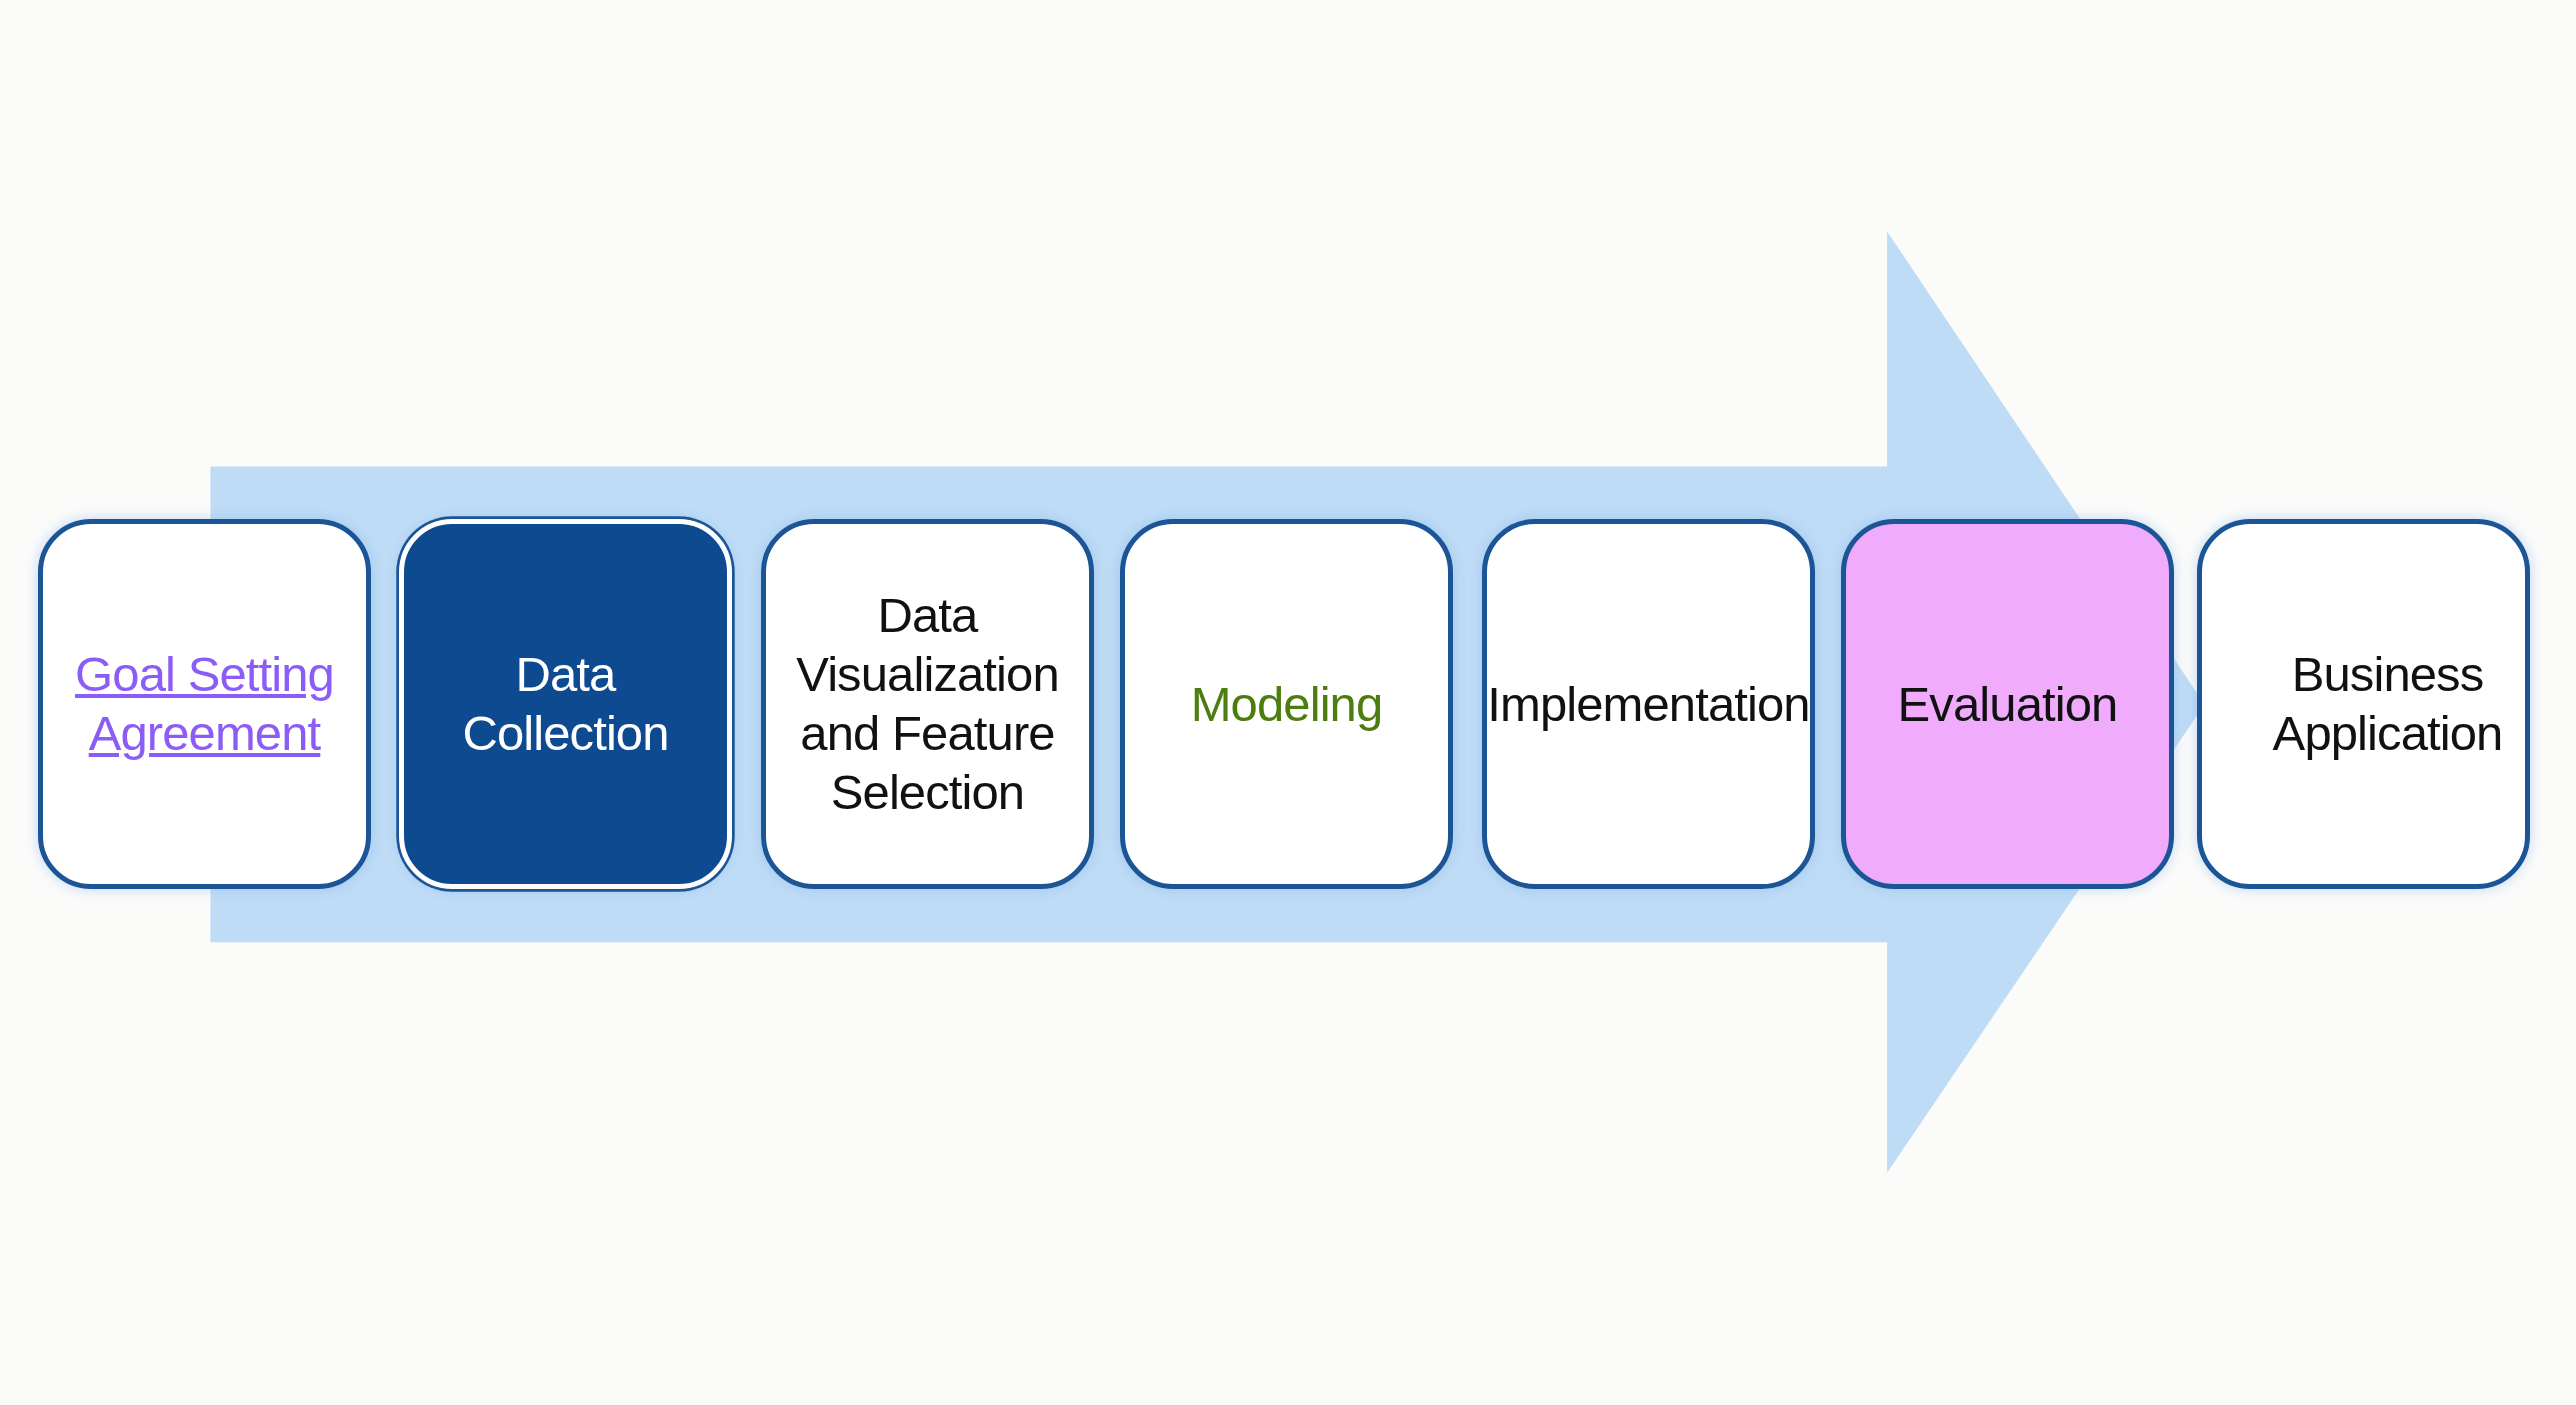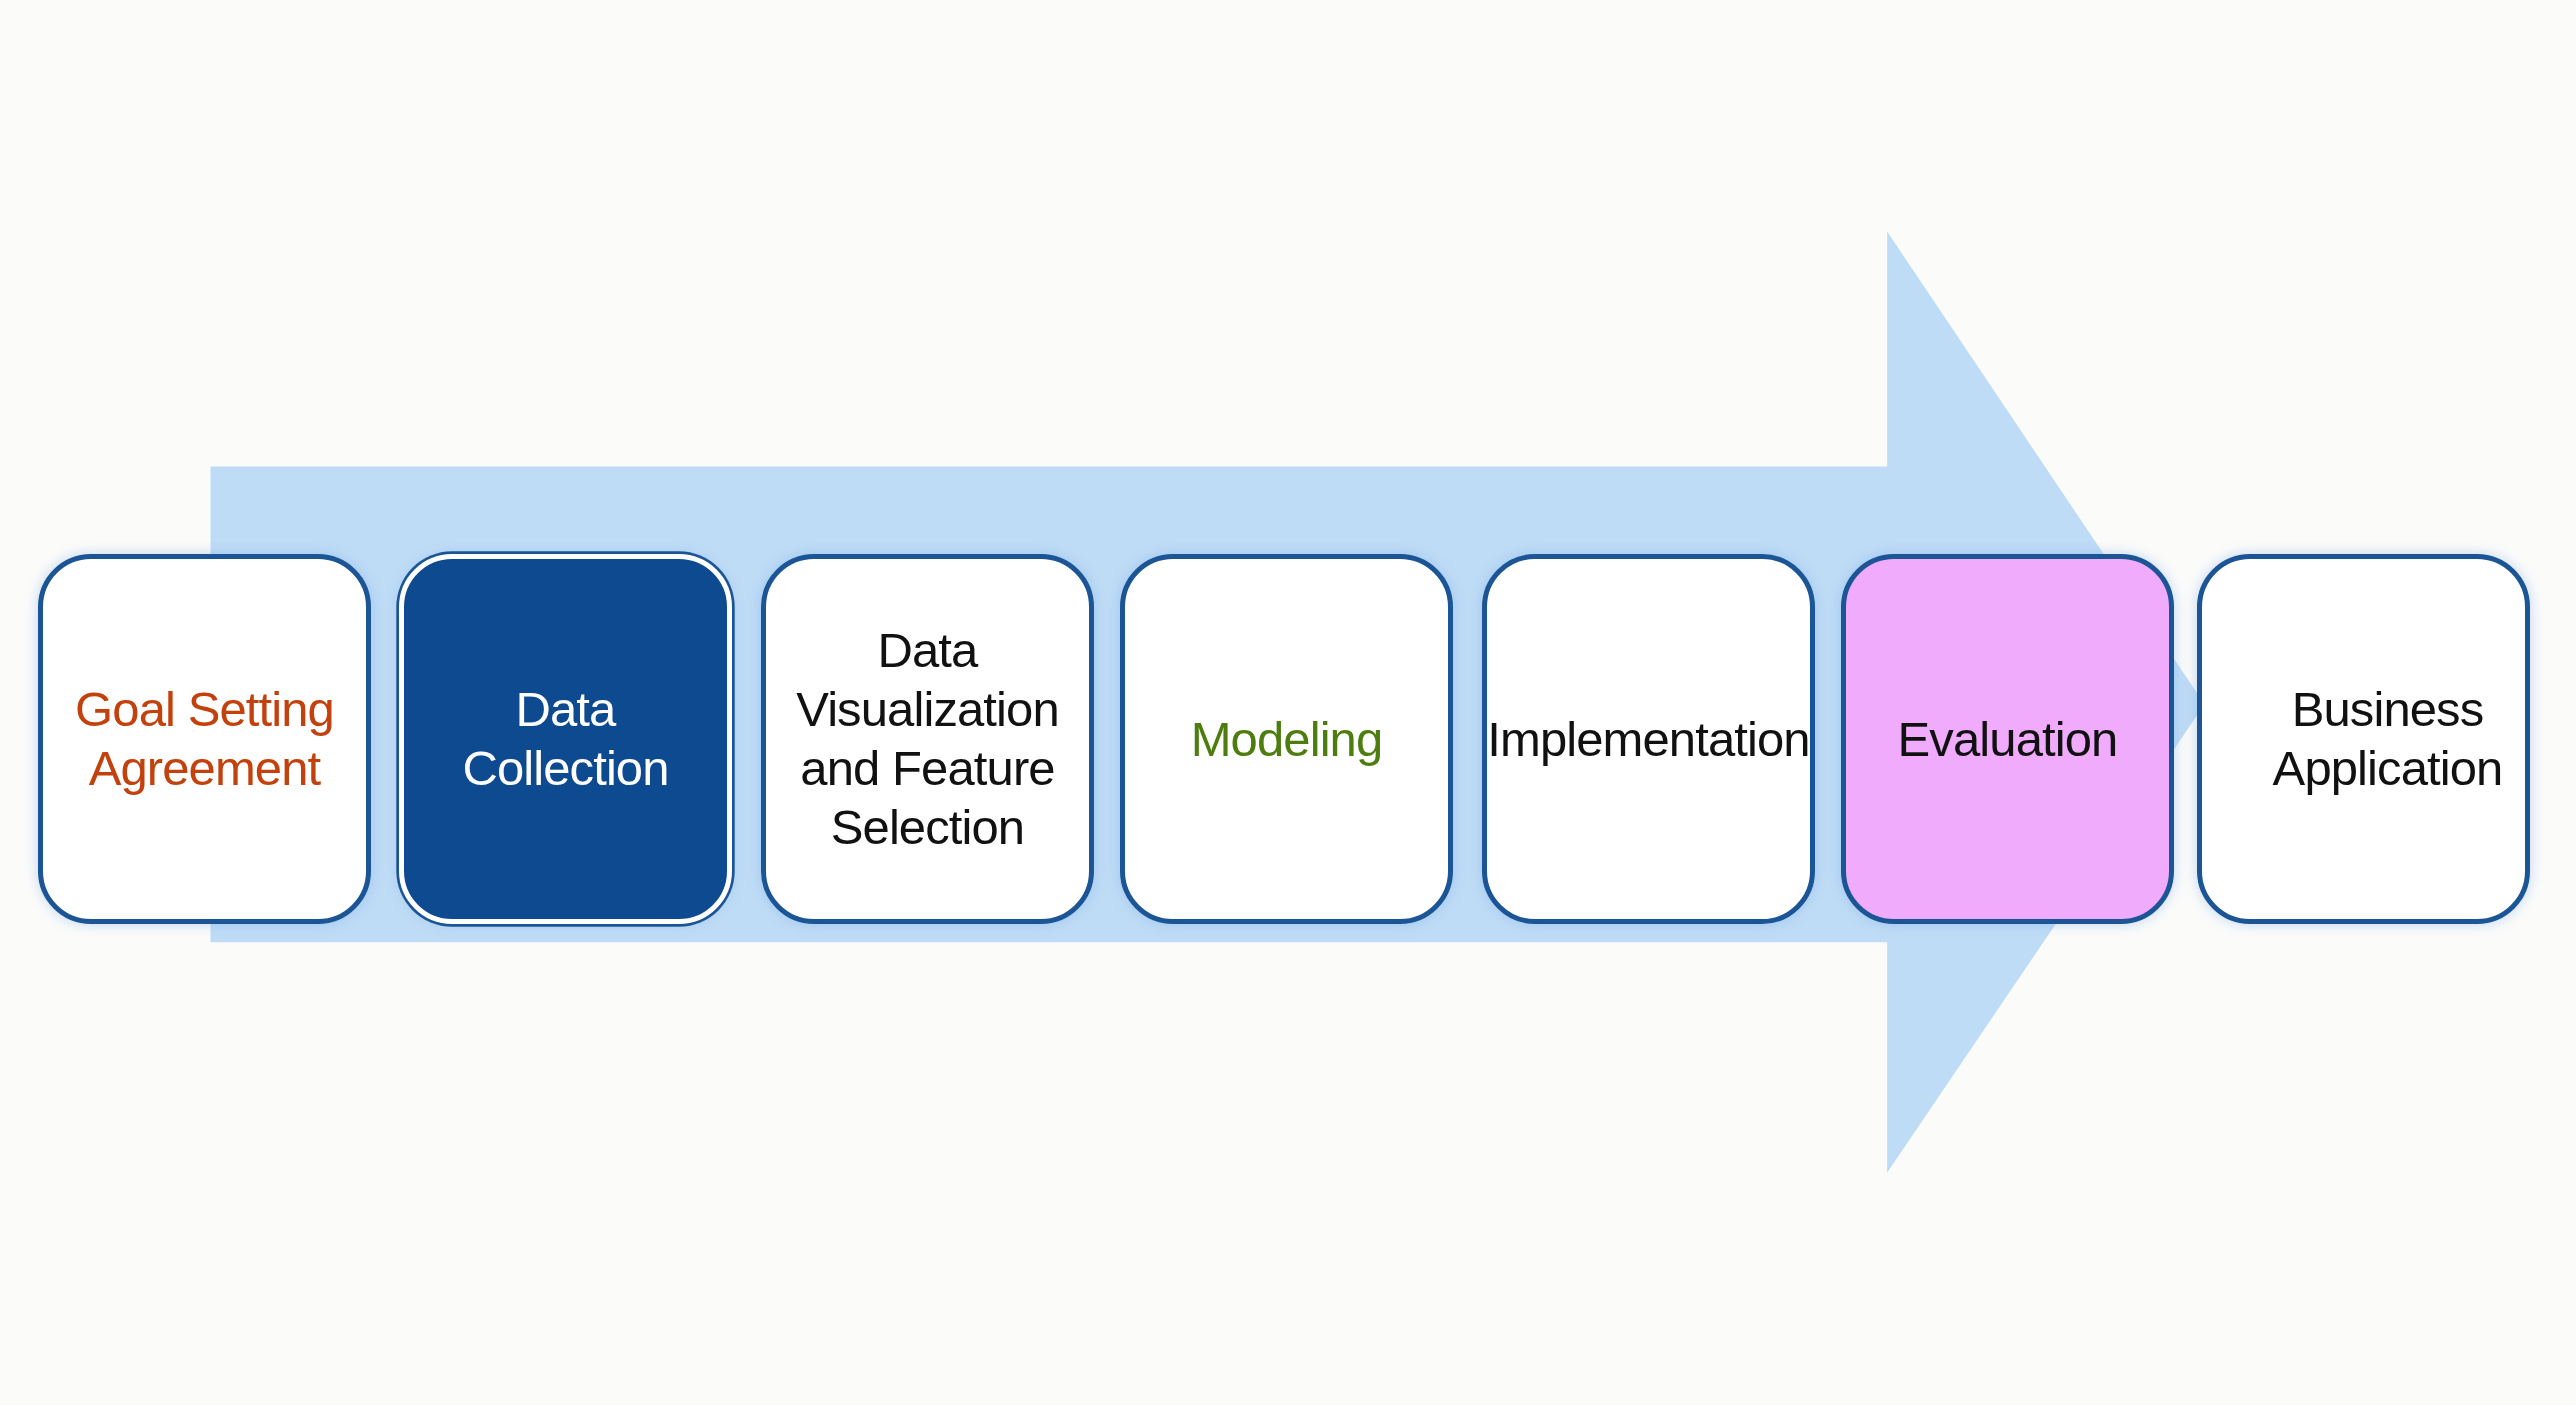--- a/index.html
+++ b/index.html
@@ -2,35 +2,35 @@
 <html style="font-size:14.6px"><head>
 <meta charset="utf-8">
 <style>
   html, body { margin:0; padding:0; }
   body { width:2576px; height:1405px; background:#fbfbfa; position:relative; overflow:hidden;
          font-family:"Liberation Sans", sans-serif; }
   #arrow { position:absolute; left:0; top:0; }
   .step { position:absolute; top:519px; width:333px; height:370px; box-sizing:border-box;
           border:5.5px solid #1b5595; border-radius:53px; background:#ffffff;
           display:flex; align-items:center; justify-content:center; text-align:center;
-          box-shadow:0 0 12.8px rgba(120,170,230,0.45);margin-top:35px; }
+          box-shadow:0 0 12.8px rgba(120,170,230,0.45); }
   .step.active { background:#0d4a8f; border-color:#ffffff; box-shadow:0 0 0 2.7px #1b5595, 0 0 12.8px rgba(120,170,230,0.45);}
   .label { font-size:49px; line-height:59px; color:#111; white-space:pre-line; letter-spacing:-0.9px; }
   .step.active .label { color:#ffffff; }
 </style>
 </head>
 <body>
 
 <svg id="arrow" width="2576" height="1405" viewBox="0 0 2816 1536">
   <polygon points="230,510 2063,510 2063,253 2410,770 2063,1282 2063,1030 230,1030" fill="#bfdcf6"></polygon>
 </svg>
 
 <div id="steps">
   <div class="step" style="left: 38px; border-color: rgb(27, 85, 149); background: rgb(255, 255, 255);">
-    <span class="label" style="color: #c2410c;">Goal Setting
+    <span class="label" style="color: #8b5cf6; text-decoration: underline;">Goal Setting
 Agreement</span>
   </div>
   <div class="step active" style="left: 399px; background: rgb(13, 74, 143);">
     <span class="label" style="color: rgb(255, 255, 255);">Data
 Collection</span>
   </div>
   <div class="step" style="left: 761px; border-color: rgb(27, 85, 149); background: rgb(255, 255, 255);">
     <span class="label" style="color: rgb(17, 17, 17);">Data
 Visualization
 and Feature

